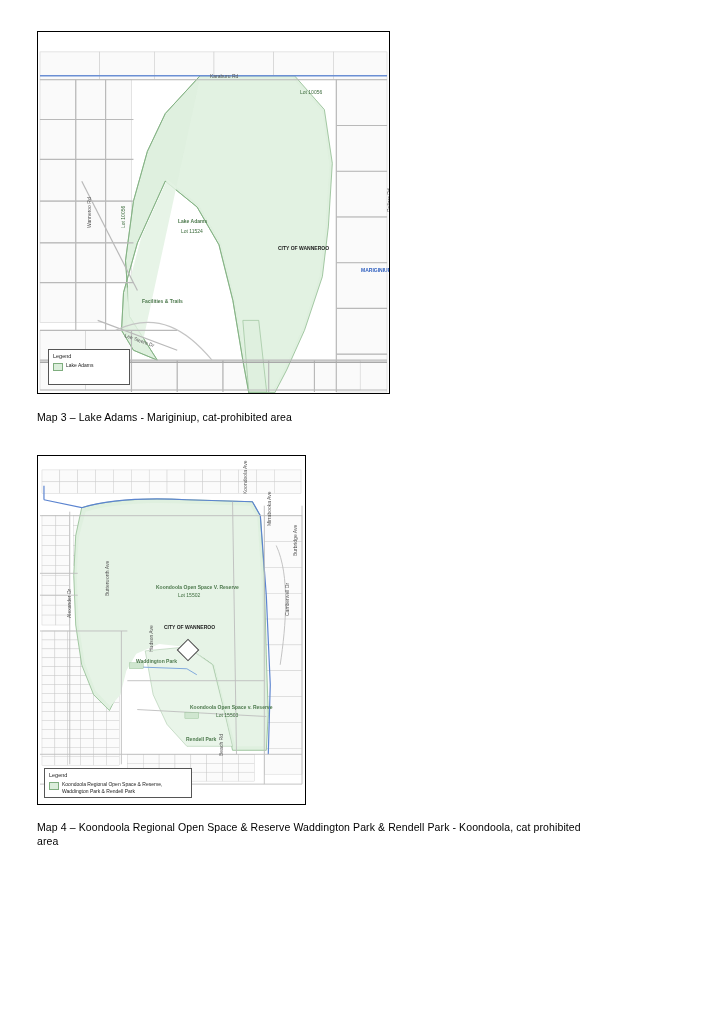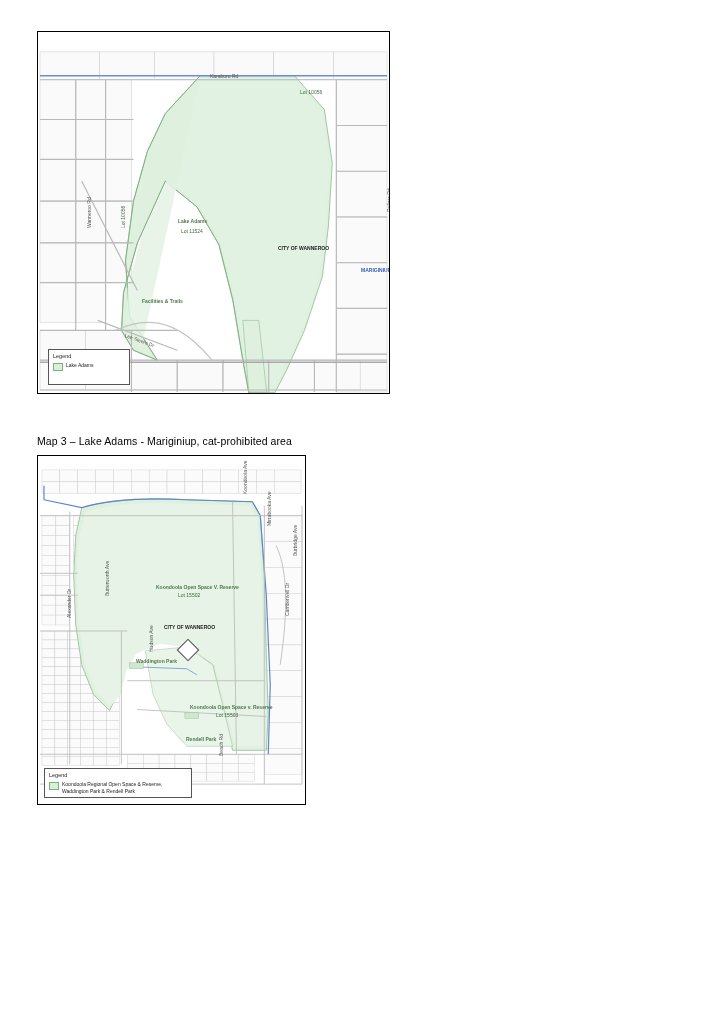--- a/index.html
+++ b/index.html
@@ -40,21 +40,21 @@
     overflow: hidden;
   }
 
   .caption {
     position: absolute;
     font-size: 10.5px;
     line-height: 14px;
     color: #000000;
     letter-spacing: 0.1px;
   }
-  #caption-map3 { left: 37px; top: 410px; width: 500px; margin-top: 24px; }
+  #caption-map3 { left: 37px; top: 410px; width: 500px; }
   #caption-map4 { left: 37px; top: 820px; width: 560px; }
 
   
   .map-svg { position: absolute; inset: 0; width: 100%; height: 100%; display: block; }
 
   .map-label {
     position: absolute;
     font-size: 5px;
     line-height: 6px;
     color: #3f6b3f;
@@ -497,14 +497,15 @@
       <div class="legend" id="legend-map4">
         <div class="legend-title">Legend</div>
         <div class="legend-row">
           <div class="legend-swatch"></div>
           <div class="legend-text">Koondoola Regional Open Space &amp; Reserve, Waddington Park &amp; Rendell Park</div>
         </div>
       </div>
     </div>
   </div>
 
+  <div class="caption" id="caption-map4">Map 4 – Koondoola Regional Open Space &amp; Reserve Waddington Park &amp; Rendell Park - Koondoola, cat prohibited area</div>
 
 </div>
 
 </body></html>

